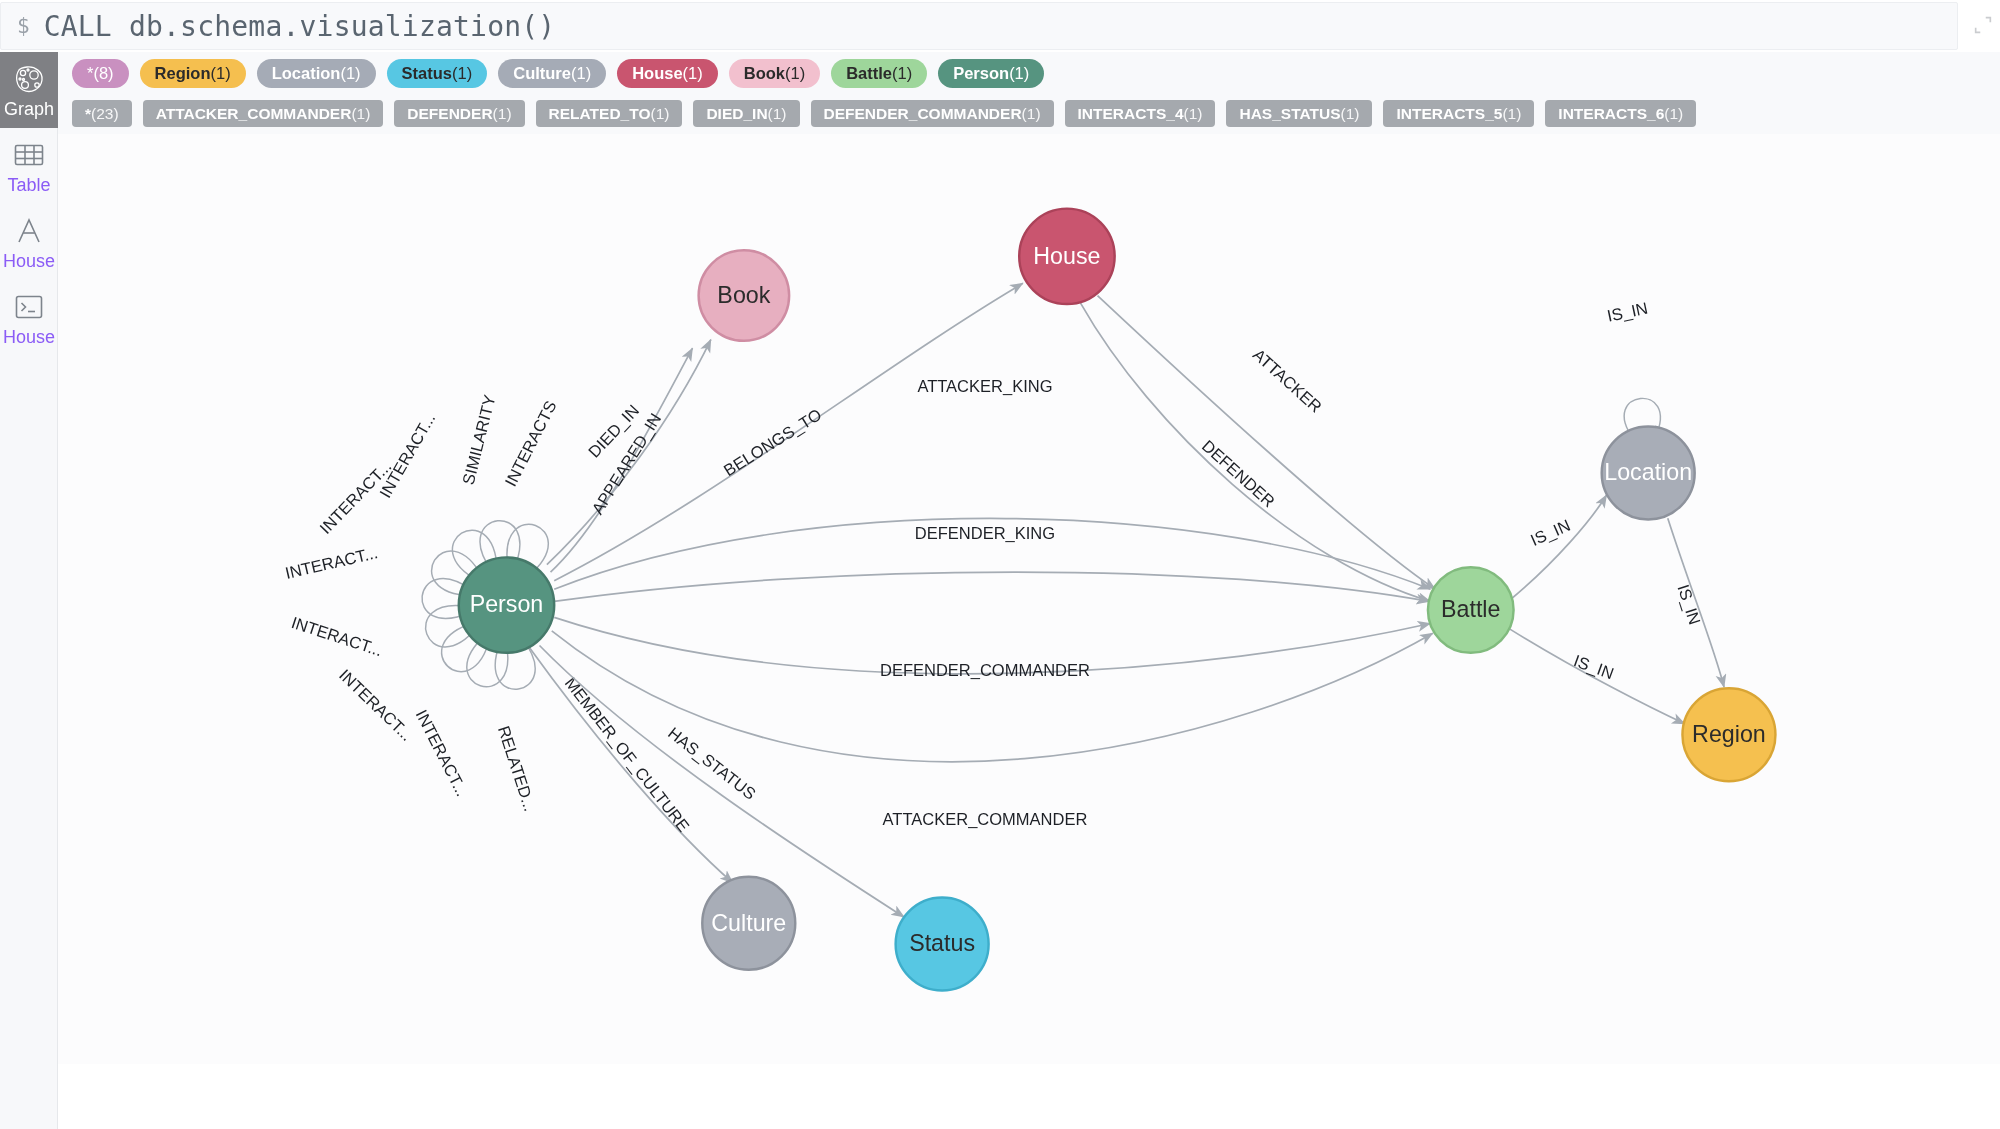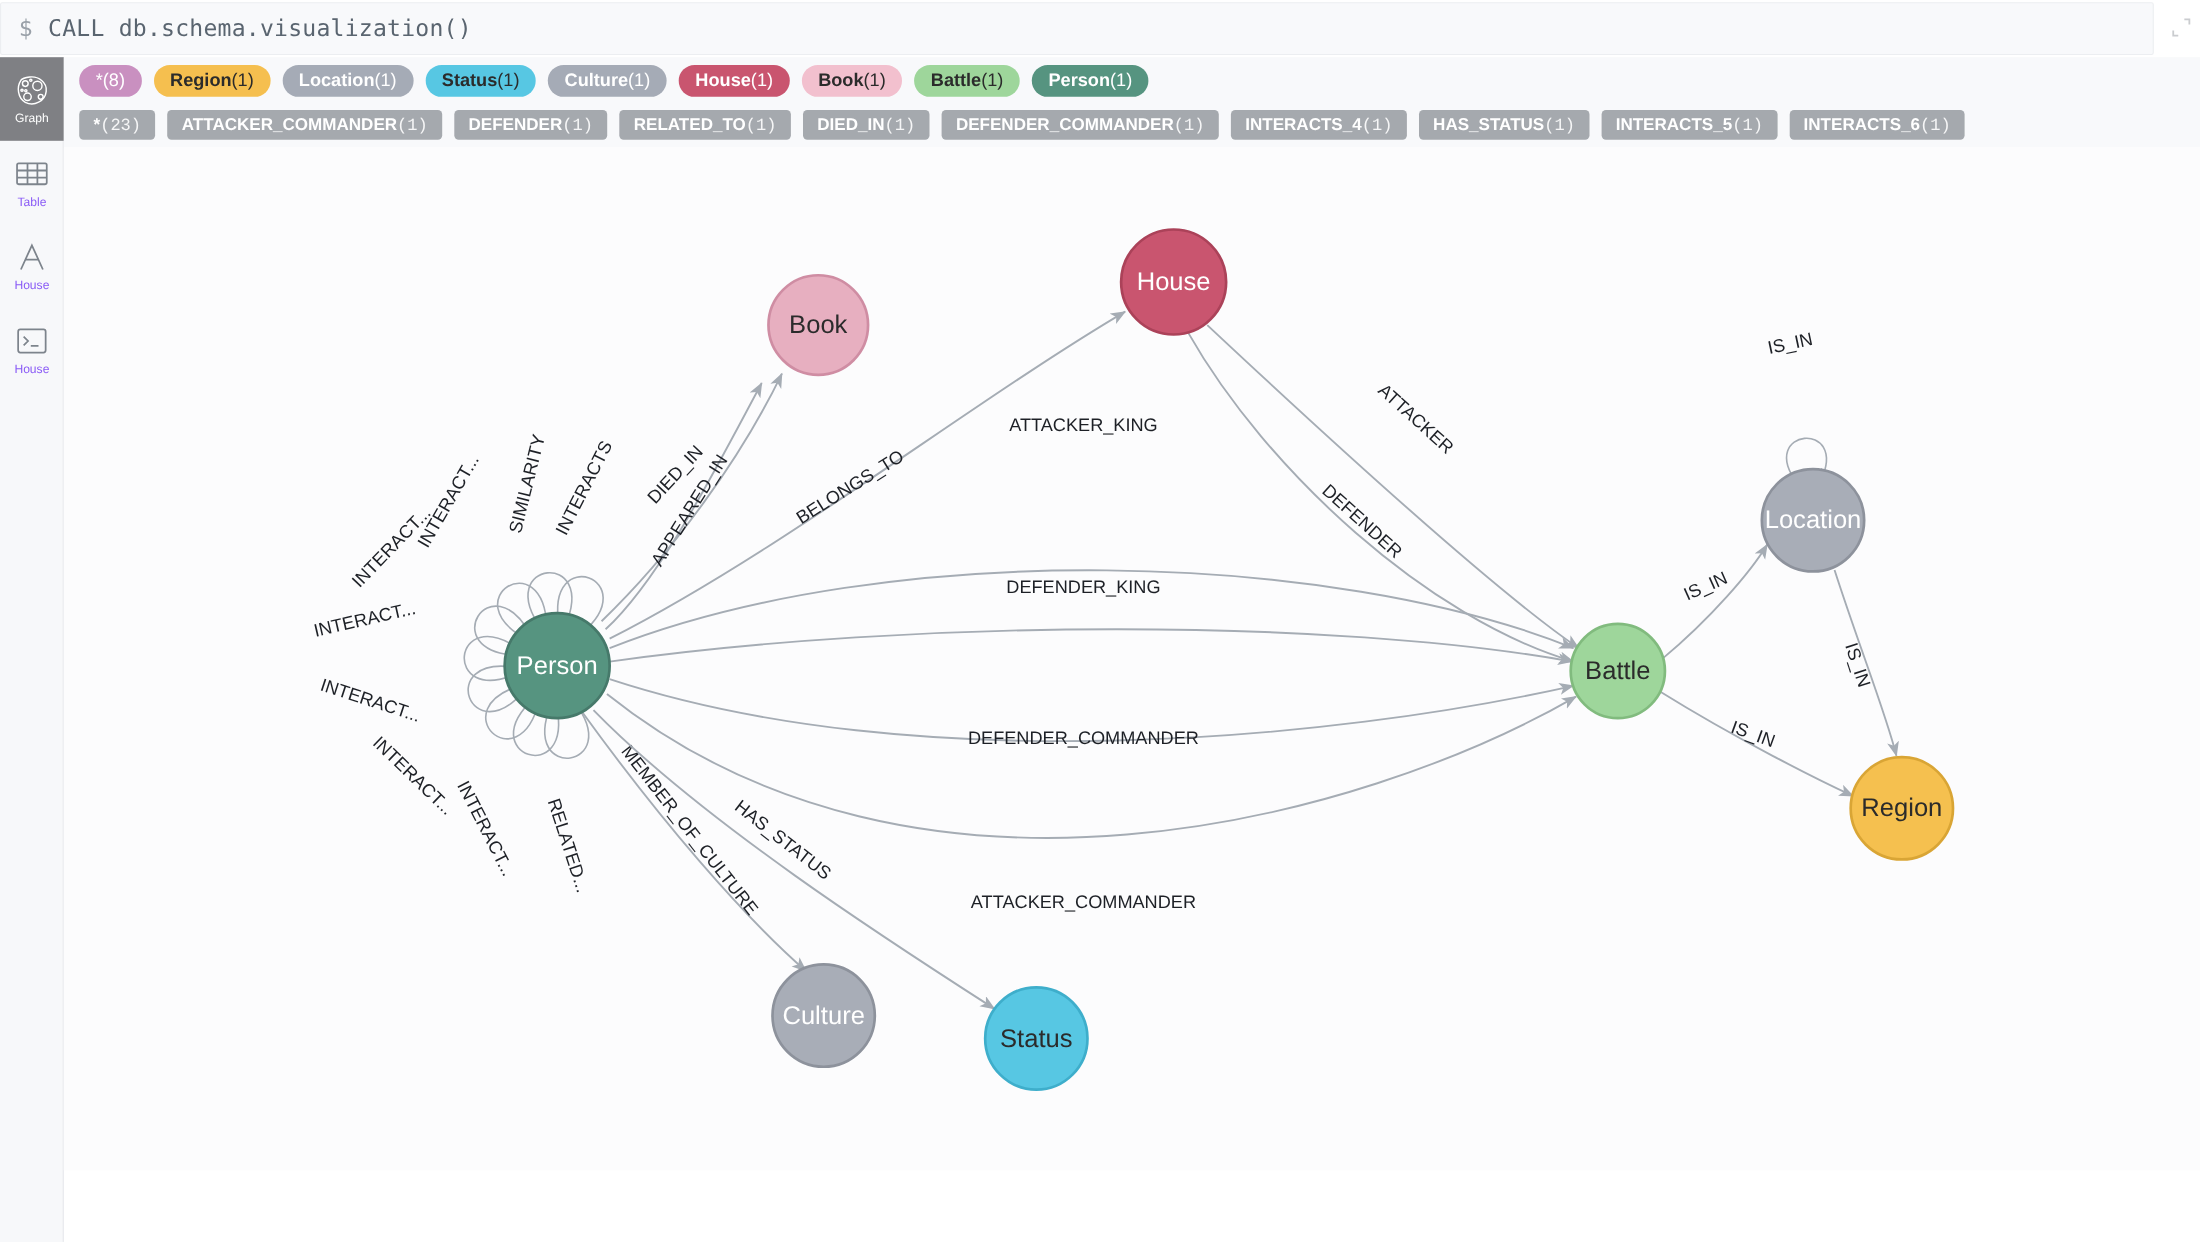--- a/index.html
+++ b/index.html
@@ -25,21 +25,21 @@
     border-radius: 2px;
     display: flex; align-items: center;
   }
   #prompt-sigil {
     font-family: "DejaVu Sans Mono", monospace;
     font-size: 21px; color: #9aa1a9;
     margin-left: 16px; margin-right: 14px;
   }
   #query-text {
     font-family: "DejaVu Sans Mono", monospace;
-    font-size: 21px; color: #5a6570;
+    font-size: 28px; color: #5a6570;
     letter-spacing: 0.2px;
     white-space: nowrap;
   }
   #expand-icon {
     position: absolute; right: 6px; top: 14px;
     width: 22px; height: 22px; opacity: .45;
   }
 
   
   #sidebar {
@@ -48,21 +48,21 @@
     background: #f7f8fa;
     border-right: 1px solid #e6e8eb;
   }
   .rail-item {
     width: 58px; height: 76px;
     display: flex; flex-direction: column;
     align-items: center; justify-content: center;
     color: #8b5cf6; cursor: pointer;
   }
   .rail-item.active { background: #7f8084; color: #ffffff; }
-  .rail-label { font-size: 11px; margin-top: 5px; line-height: 1; }
+  .rail-label { font-size: 18px; margin-top: 5px; line-height: 1; }
   .rail-glyph { height: 32px; display: flex; align-items: center; }
 
   
   #chip-area {
     position: absolute; left: 58px; top: 52px;
     width: 1942px; height: 82px;
     background: #f8f9fb;
     overflow: hidden;
   }
   .chip-row {
@@ -94,21 +94,21 @@
     border-radius: 4px;
     margin-right: 11px;
     font-size: 15.5px;
     line-height: 27px;
     font-weight: bold;
     background: #a5a9ae;
     color: #ffffff;
     cursor: pointer;
     white-space: nowrap;
   }
-  .rel-chip .cnt { font-weight: normal; opacity: .9; font-family: Liberation Mono, monospace; }
+  .rel-chip .cnt { font-weight: normal; opacity: .9; }
 
   
   #graph-canvas {
     position: absolute; left: 58px; top: 134px;
     width: 1942px; height: 930px;
     background: #fcfcfd;
     overflow: hidden;
   }
   #graph-svg { display: block; }
 

